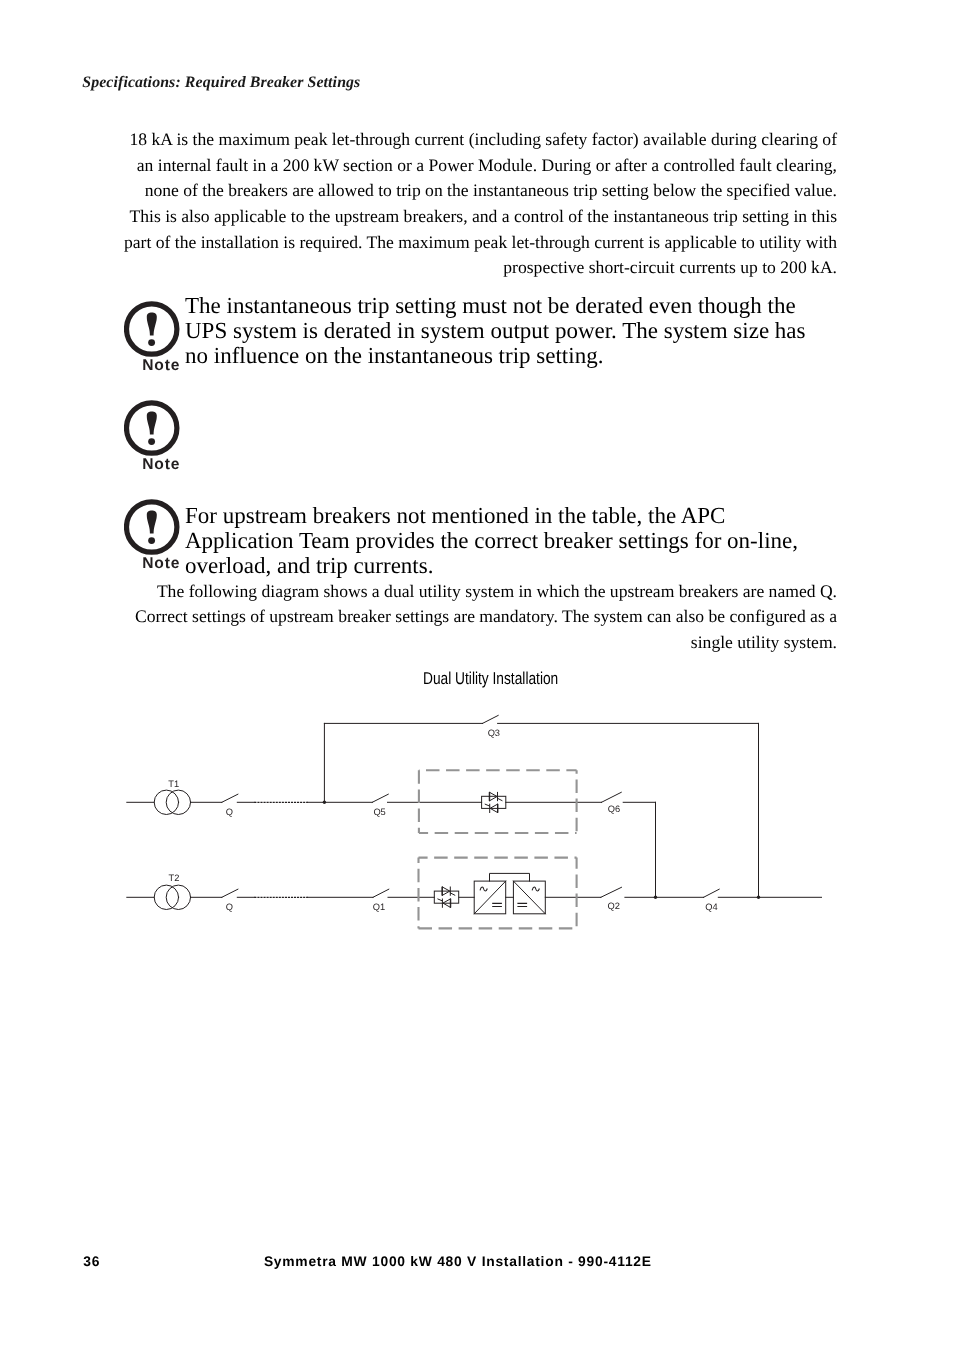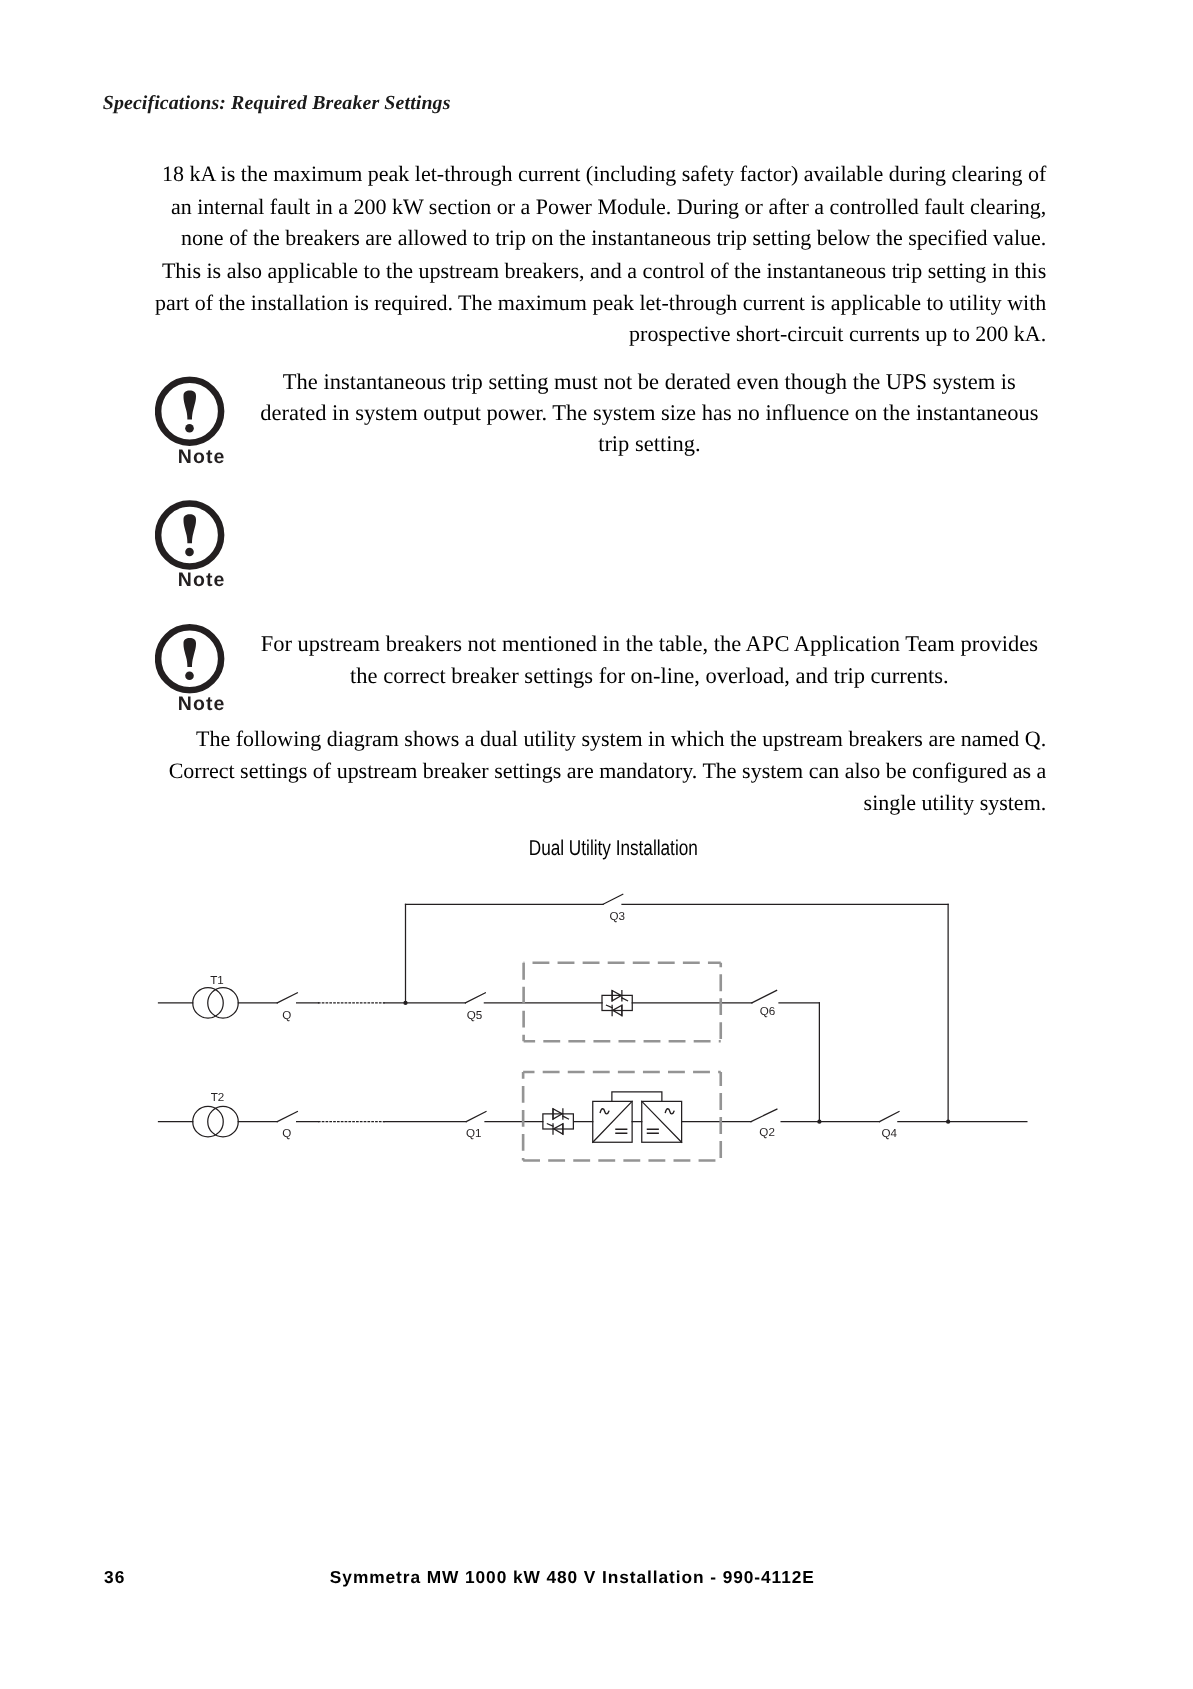--- a/index.html
+++ b/index.html
@@ -19,21 +19,21 @@
 
   .body-col{position:absolute;left:122px;top:127.2px;width:715px;}
   p.body{
     margin:0;font-size:17.6px;line-height:25.6px;color:#000;
     text-align:right;
   }
 
   
   .note-icon{position:absolute;left:124.3px;width:56px;}
   .note-icon svg{display:block;}
-  .note-text{position:absolute;left:204px;width:631px;font-size:18px;line-height:25.1px;text-align:center;}
+  .note-text{position:absolute;left:185px;width:631px;font-size:23px;line-height:25.1px;}
   .note-label{font-family:"Liberation Sans",sans-serif;font-weight:bold;font-size:15.6px;letter-spacing:0.85px;text-indent:0.85px;color:#231f20;text-align:right;line-height:10px;margin-top:4.0px;}
   .outro{position:absolute;left:122px;top:578.5px;width:715px;}
 
   
   .folio{position:absolute;left:83.3px;top:1254.5px;font-family:"Liberation Sans",sans-serif;font-weight:bold;font-size:13.85px;letter-spacing:0.74px;line-height:13px;color:#000;}
   .footer-title{position:absolute;left:263.9px;top:1254.5px;font-family:"Liberation Sans",sans-serif;font-weight:bold;font-size:13.85px;letter-spacing:0.74px;line-height:13px;color:#000;white-space:nowrap;}
 
   .figure{position:absolute;left:0;top:672px;width:954px;}
   .diagram{display:block;position:absolute;left:0;top:28px;}
   .figure-title{position:absolute;left:422.9px;top:0;font-family:"Liberation Sans",sans-serif;font-size:17.2px;line-height:13px;white-space:nowrap;transform:scaleX(0.8);transform-origin:left top;}

